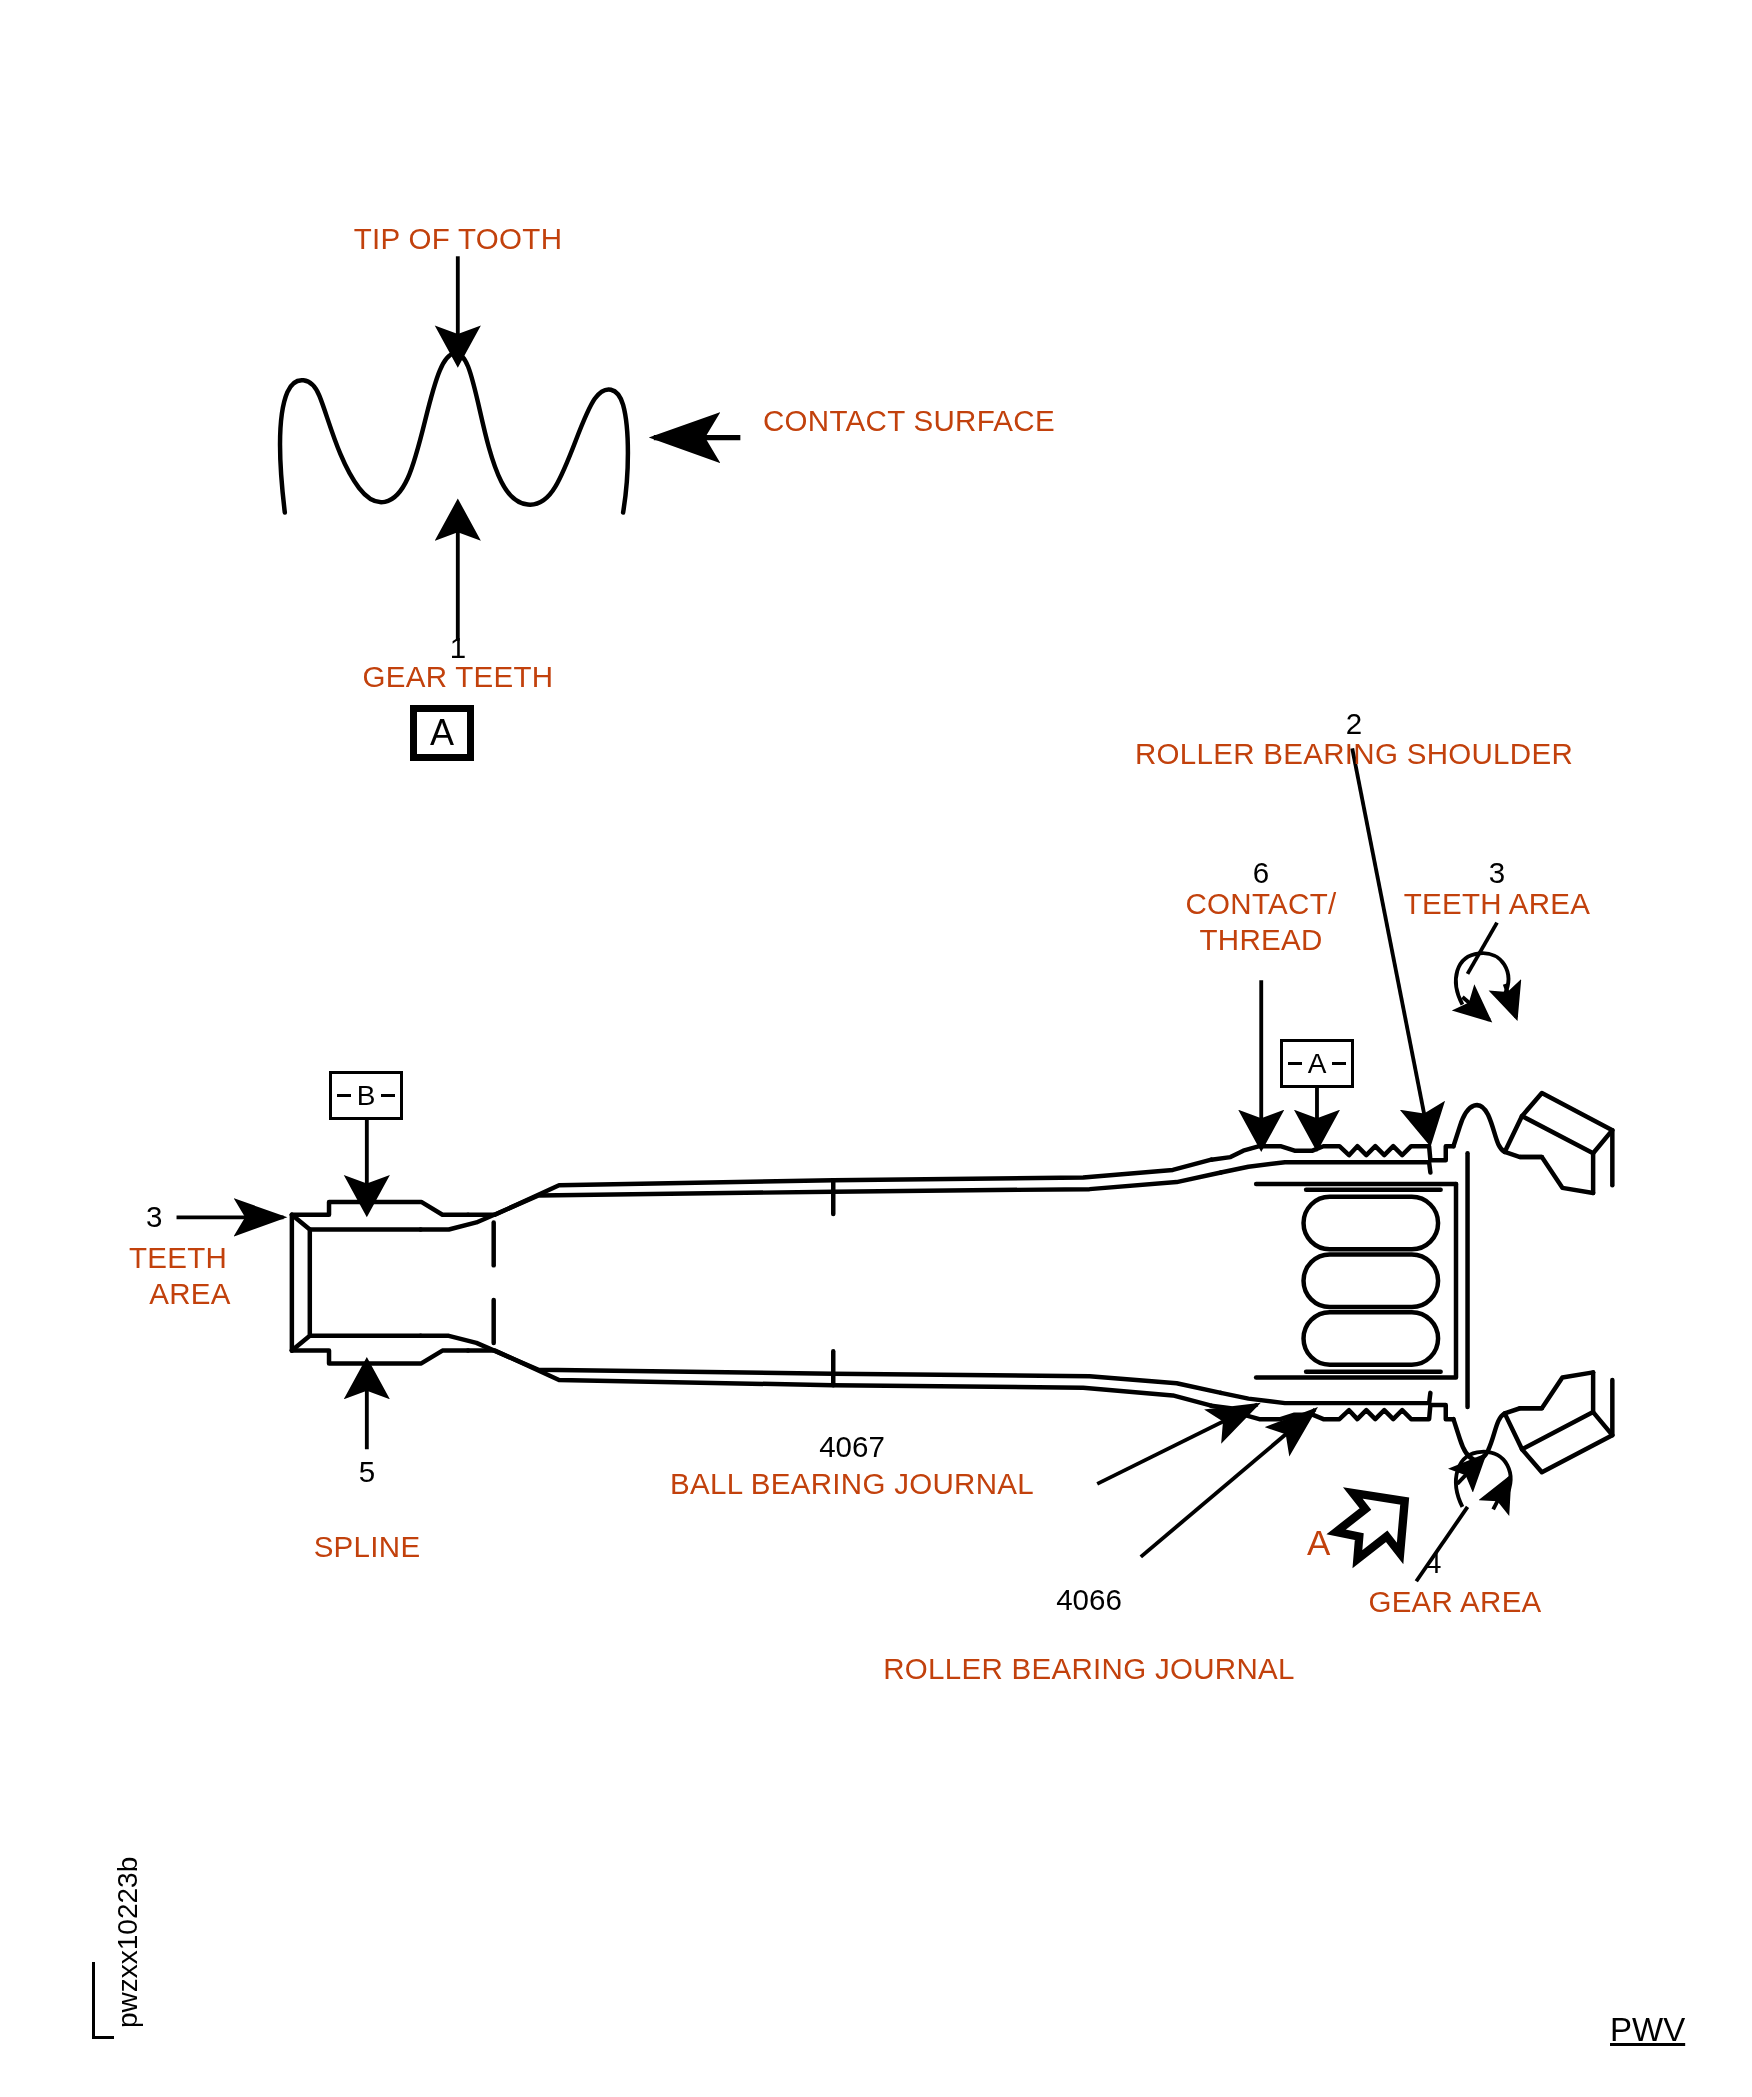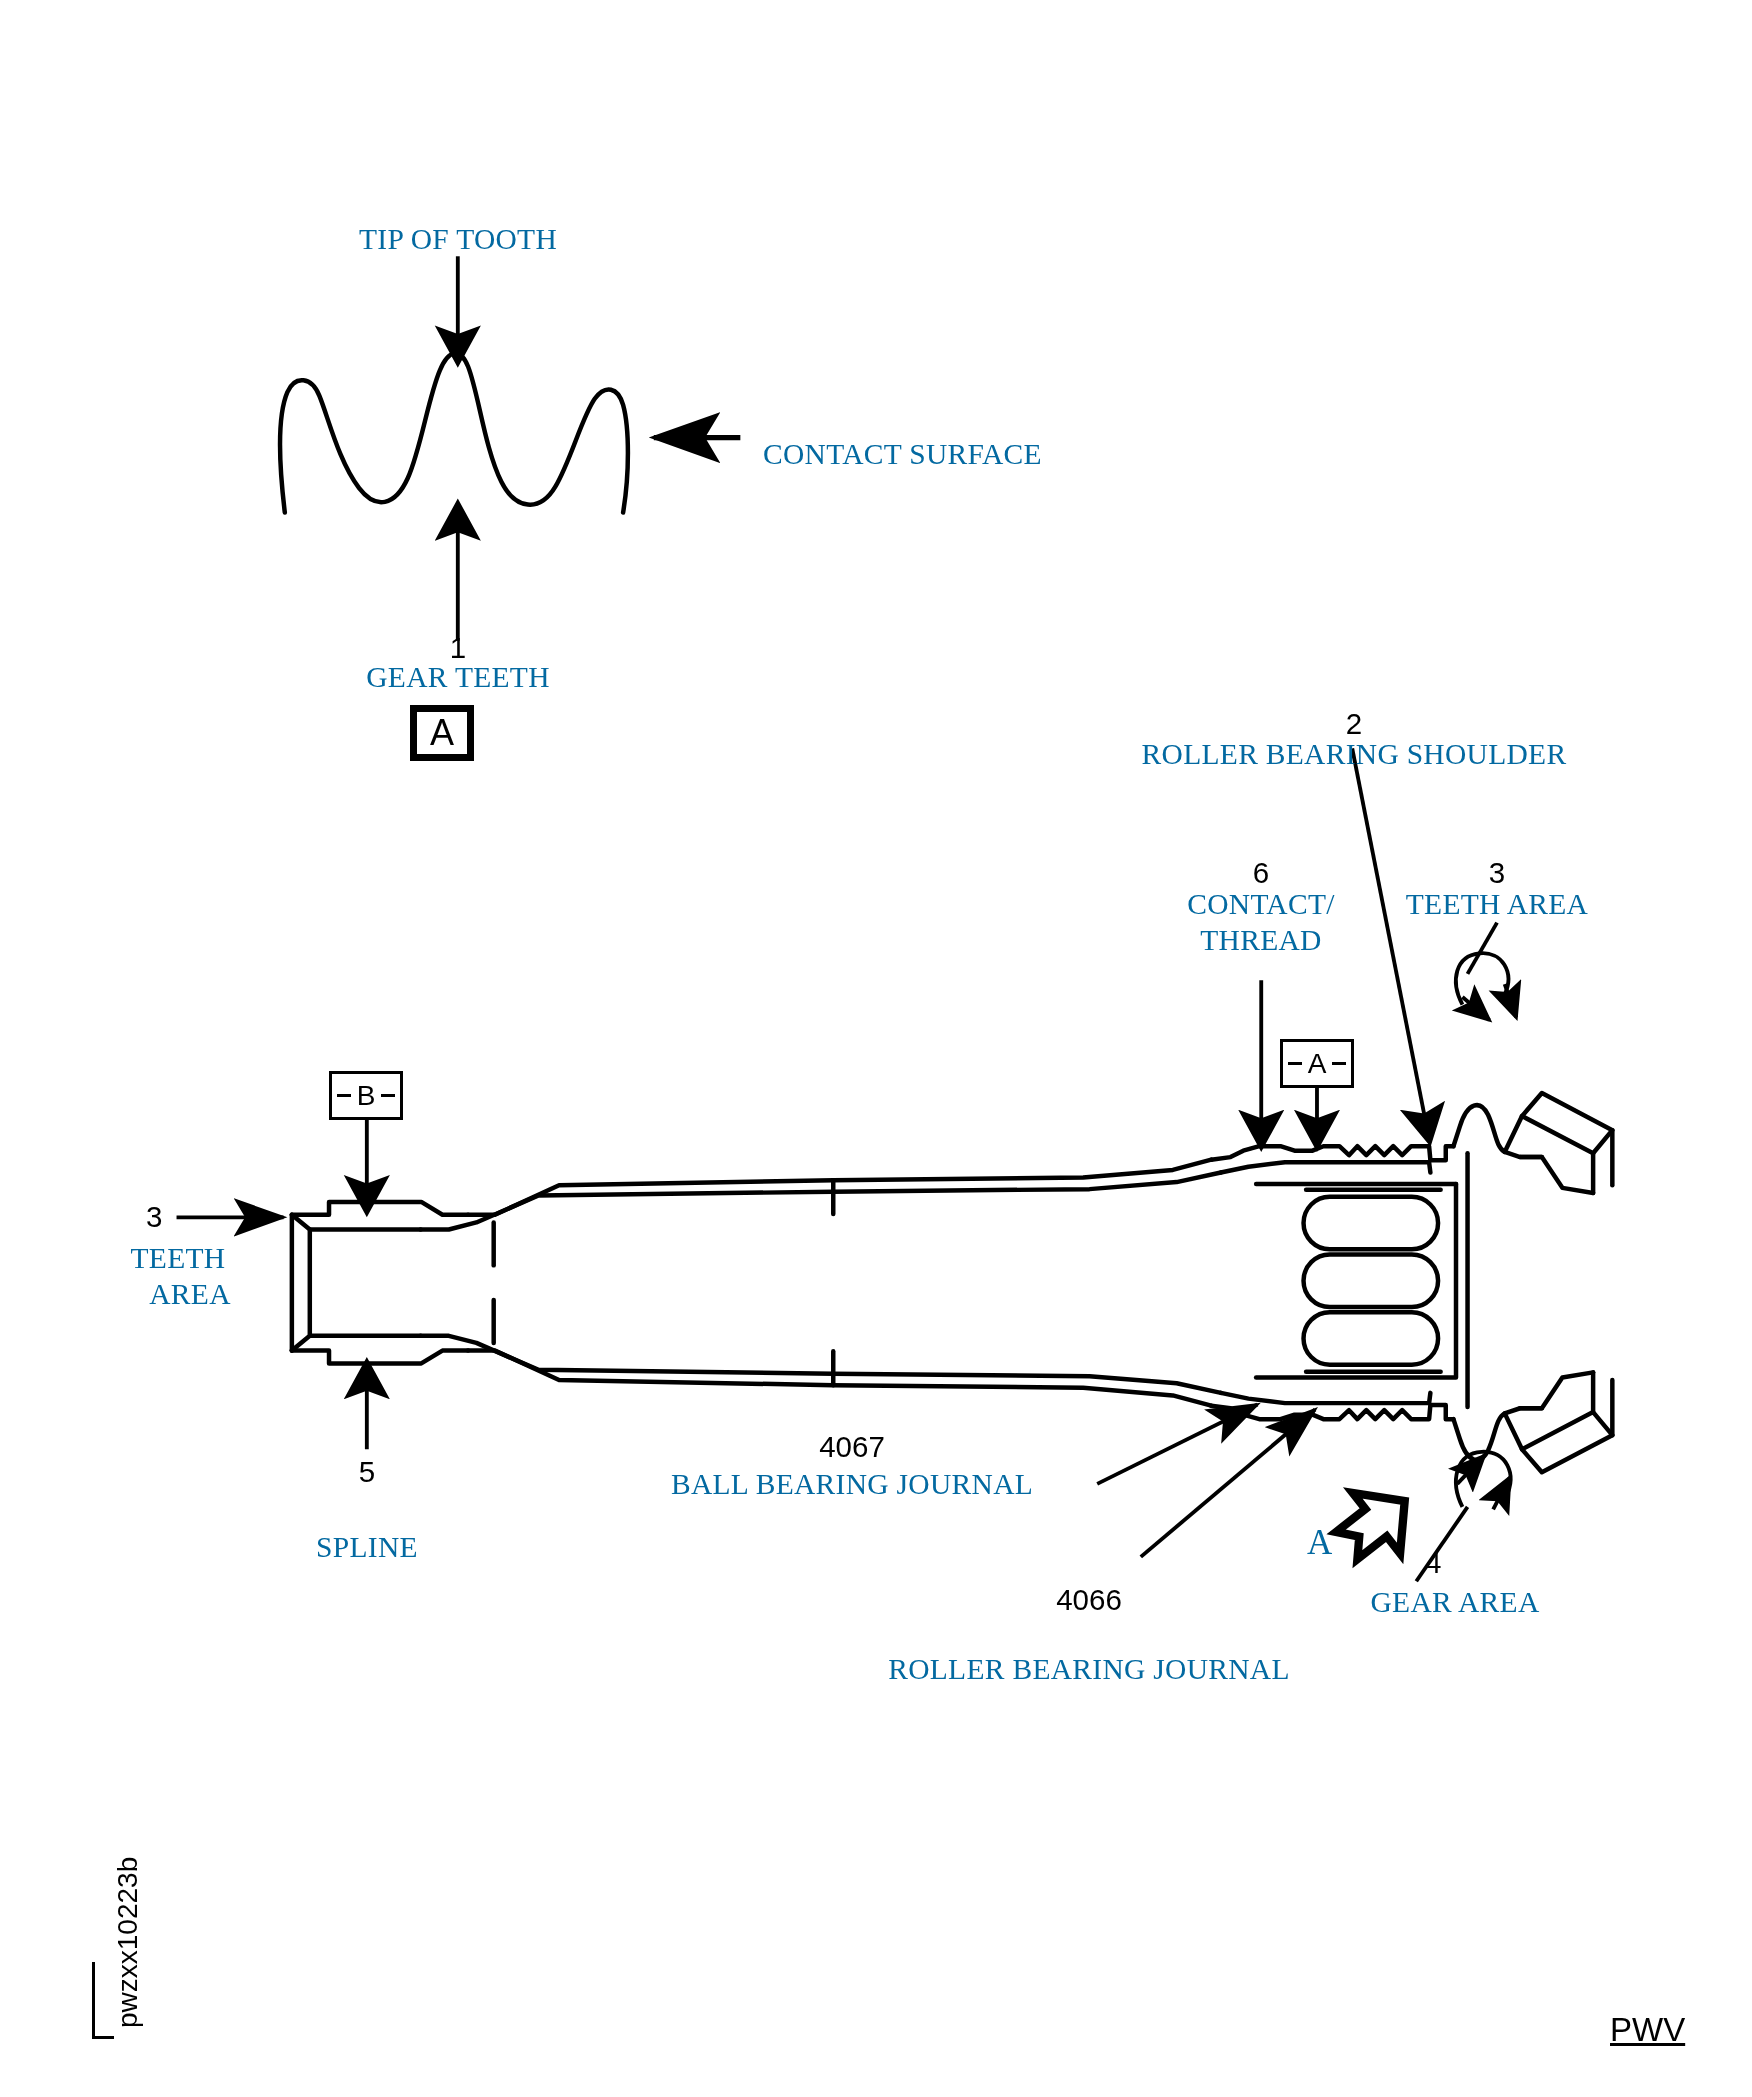--- a/index.html
+++ b/index.html
@@ -13,24 +13,24 @@
   }
   #page {
     position: relative;
     width: 1753px;
     height: 2097px;
     background: #ffffff;
     overflow: hidden;
   }
   .lbl {
     position: absolute;
-    font-family: Liberation Serif, serif;
+    font-family: Liberation Sans, sans-serif;
     font-size: 29.5px;
     line-height: 36px;
-    color: #0369a1;
+    color: #c2410c;
     white-space: pre;
     letter-spacing: 0.3px;
   }
   .lbl.ctr { transform: translateX(-50%); text-align: center; }
   .num {
     position: absolute;
     font-family: "Liberation Sans", sans-serif;
     font-size: 29.5px;
     line-height: 33px;
     color: #000;
@@ -304,21 +304,21 @@
              L 2148 2318
              L 2204 2378
              L 2148 2438
              L 2148 2404
              L 2090 2404
              L 2114 2378 Z" stroke="#000" fill="#fff" stroke-width="13" stroke-linejoin="miter" transform="rotate(-38 2147 2378)"></path>
   </svg>
 
   <div class="lbl ctr" style="left:458px; top:221px;">TIP OF TOOTH</div>
 
-  <div class="lbl" style="left:763px; top:436px;">CONTACT SURFACE</div>
+  <div class="lbl" style="left:763px; top:403px;">CONTACT SURFACE</div>
 
   <div class="num ctr" style="left:458px; top:631px;">1</div>
 
   <div class="lbl ctr" style="left:458px; top:659px;">GEAR TEETH</div>
 
   <div class="sect-box" style="left:410px; top:705px; width:64px; height:56px;">
     <span>A</span>
   </div>
 
   <div class="num ctr" style="left:1354px; top:707px;">2</div>

